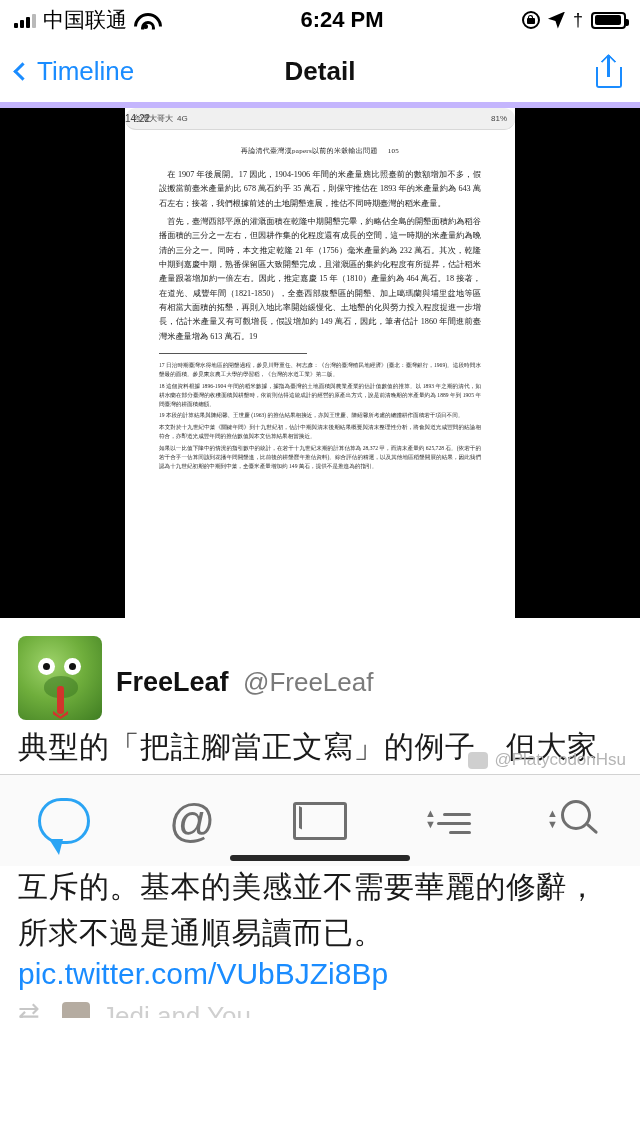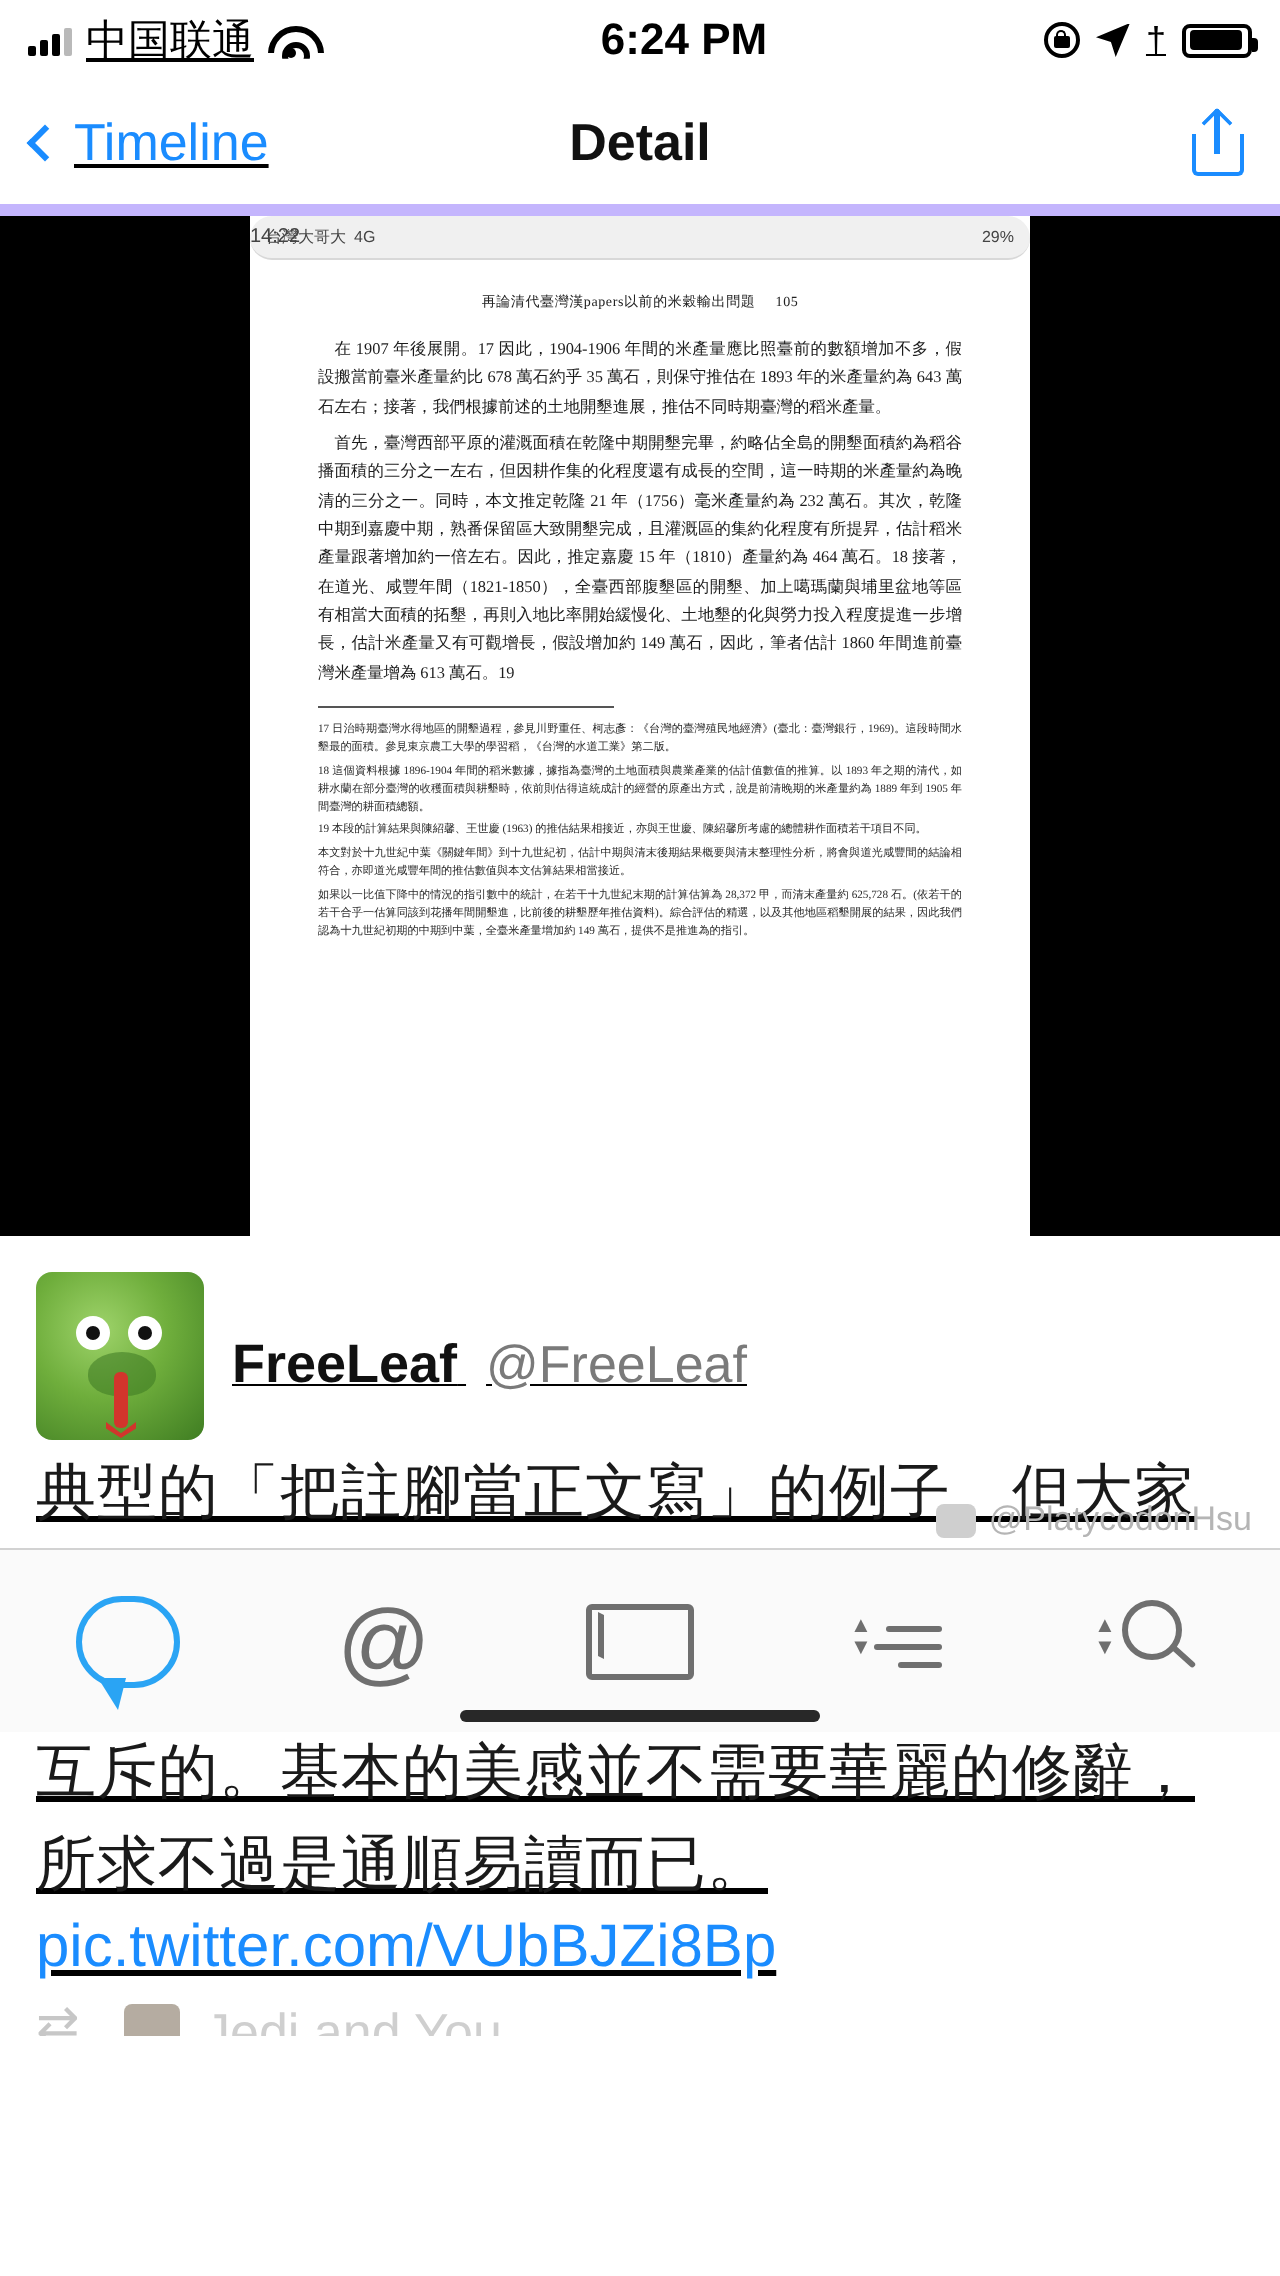--- a/index.html
+++ b/index.html
@@ -2,21 +2,21 @@
 <html><head>
 <meta charset="utf-8">
 <style>
   * { margin:0; padding:0; box-sizing:border-box; }
   html, body {
     width:640px; height:1138px;
     background:#ffffff;
     font-family:"Liberation Sans", sans-serif;
     overflow:hidden;
   }
-  #app { position:relative; width:640px; height:866px; background:#fff;text-decoration:underline; }
+  #app { position:relative; width:640px; height:866px; background:#fff; }
 
   
   .statusbar {
     position:relative; height:40px; width:100%;
     display:flex; align-items:center; padding:0 14px;
     font-size:21px; color:#000;
   }
   .sb-left { display:flex; align-items:center; gap:7px; }
   .signal { display:flex; align-items:flex-end; gap:2px; height:16px; }
   .signal i { display:block; width:4px; background:#000; border-radius:1px; }
@@ -255,21 +255,21 @@
   </div>
 
   <div class="media">
     <div class="page-shot">
       <div class="ipad-bar">
         <span class="left">
           <span>台灣大哥大</span>
           <span>4G</span>
         </span>
         <span class="mid">14:22</span>
-        <span class="right">29%</span>
+        <span class="right">81%</span>
       </div>
       <div class="doc-page">
         <div class="doc-header">
           <span>再論清代臺灣漢papers以前的米穀輸出問題</span>
           <span class="pg">105</span>
         </div>
         <div class="doc-body">
           <p>在 1907 年後展開。17 因此，1904-1906 年間的米產量應比照臺前的數額增加不多，假設搬當前臺米產量約比 678 萬石約乎 35 萬石，則保守推估在 1893 年的米產量約為 643 萬石左右；接著，我們根據前述的土地開墾進展，推估不同時期臺灣的稻米產量。</p>
           <p>首先，臺灣西部平原的灌溉面積在乾隆中期開墾完畢，約略佔全島的開墾面積約為稻谷播面積的三分之一左右，但因耕作集的化程度還有成長的空間，這一時期的米產量約為晚清的三分之一。同時，本文推定乾隆 21 年（1756）毫米產量約為 232 萬石。其次，乾隆中期到嘉慶中期，熟番保留區大致開墾完成，且灌溉區的集約化程度有所提昇，估計稻米產量跟著增加約一倍左右。因此，推定嘉慶 15 年（1810）產量約為 464 萬石。18 接著，在道光、咸豐年間（1821-1850），全臺西部腹墾區的開墾、加上噶瑪蘭與埔里盆地等區有相當大面積的拓墾，再則入地比率開始緩慢化、土地墾的化與勞力投入程度提進一步增長，估計米產量又有可觀增長，假設增加約 149 萬石，因此，筆者估計 1860 年間進前臺灣米產量增為 613 萬石。19</p>
         </div>

